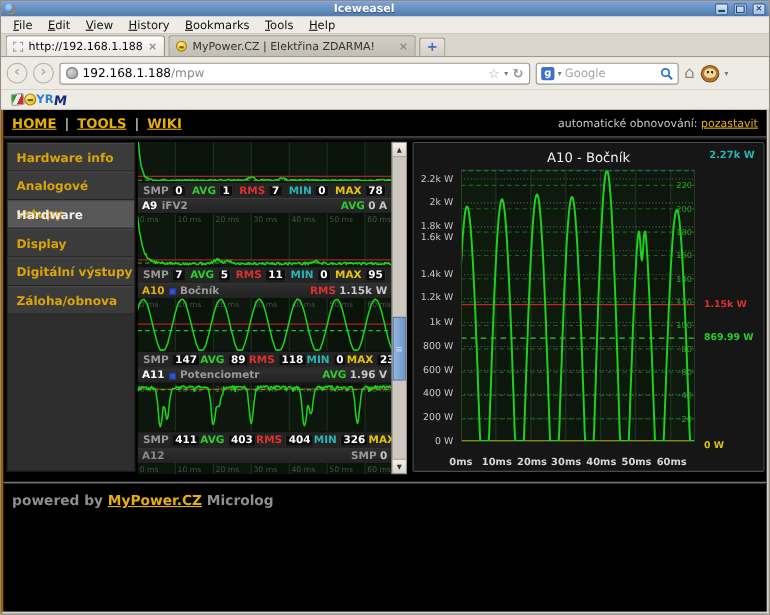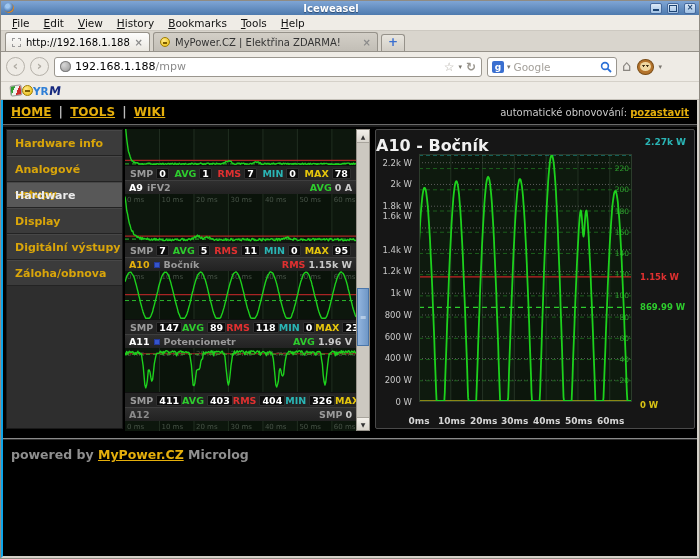--- a/index.html
+++ b/index.html
@@ -84,30 +84,30 @@
   .bookmarksbar { height:18px; background:#eeebe5; border-bottom:1px solid #c6c2ba;
                   display:flex; align-items:center; padding:0 9px; }
   .bm-map { width:12px; height:11px; border-radius:2px; border:1px solid #9a9a9a;
             transform:rotate(-6deg);
             background:linear-gradient(120deg,#2f9e2f 32%,#f0f0f0 32%,#f0f0f0 60%,#cc2a2a 60%); }
   .bm-smiley { width:11px; height:11px; }
   .bm-yr { color:#2f7fd6; font-weight:bold; font-size:10.5px; }
   .bm-m { color:#16297e; font-weight:900; font-size:12px; transform:skewX(-8deg); }
 
   
-  .viewport { flex:1; background:#000; border-left:2px solid #0ea5e9;
+  .viewport { flex:1; background:#000; border-left:2px solid #a16207;
               border-right:2px solid #d6d2ca; border-bottom:2px solid #d6d2ca;
               display:flex; flex-direction:column; overflow:hidden; }
   .topnav { height:25px; display:flex; align-items:center; justify-content:space-between;
             padding:0 8px; border-bottom:1px solid #6a6a6a; box-shadow:0 2px 0 #1c1c1c; }
   .nav-links { font-size:12px; font-weight:bold; color:#999; }
   .nav-link { color:#e5af0c; text-decoration:underline; cursor:pointer; }
   .nav-sep { color:#bbb; margin:0 3px; }
   .refresh { font-size:10px; color:#c9c9c9; }
-  .refresh-link { color:#e5af0c; text-decoration:underline; font-weight:bold; cursor:pointer; }
+  .refresh-link { color:#e5af0c; text-decoration:underline; font-weight:normal; cursor:pointer; }
 
   .content { position:relative; height:308px; }
 
   
   .sidebar { position:absolute; left:3px; top:4px; width:117px; height:300px;
              background:#2e2e2e; border:1px solid #191919; }
   .side-item { height:26px; line-height:25px; padding-left:8px; font-size:11px;
                font-weight:bold; color:#d9a50a; background:#3b3b3b;
                border-top:1px solid #474747; border-bottom:1px solid #232323; cursor:pointer; }
   .side-item.selected { background:#585858; color:#ececec; }
@@ -144,22 +144,22 @@
   .sb-up { top:0; border-bottom:1px solid #a8a49c; }
   .sb-down { bottom:0; border-top:1px solid #a8a49c; }
   .sb-thumb { position:absolute; left:0; top:158px; width:12px; height:58px;
               background:linear-gradient(90deg,#93b5de,#6f97c6); border:1px solid #4a76aa;
               display:flex; align-items:center; justify-content:center;
               color:#dce8f5; font-size:8px; cursor:pointer; }
 
   
   .rpanel { position:absolute; left:372px; top:4px; width:320px; height:300px;
             background:#161616; border:1px solid #4a4a4a; border-radius:2px; }
-  .rp-title { position:absolute; top:6px; left:0; right:0; text-align:left;
-              color:#f0f0f0; font-weight:bold; font-size:16px; }
+  .rp-title { position:absolute; top:6px; left:0; right:0; text-align:center;
+              color:#f0f0f0; font-weight:normal; font-size:12px; }
   .rp-max { position:absolute; top:7px; right:8px; color:#2ab5b5; font-size:9px;
             font-weight:bold; }
   .bigplot { position:absolute; left:43px; top:24px; }
   .ylabels { position:absolute; left:0; top:24px; width:39px; height:248px; }
   .ytick { position:absolute; right:3px; font-size:8.5px; color:#c9c9c9; white-space:nowrap; }
   .xlabels { position:absolute; left:43px; top:274px; width:213px; height:14px;margin-top:12px; }
   .xtick { position:absolute; width:26px; text-align:center; font-size:9px;
            font-weight:bold; color:#d6d6d6; }
   .sidelabels { position:absolute; left:262px; top:24px; width:57px; height:252px; }
   .slabel { position:absolute; left:2px; font-size:8.5px; font-weight:bold; white-space:nowrap; }

